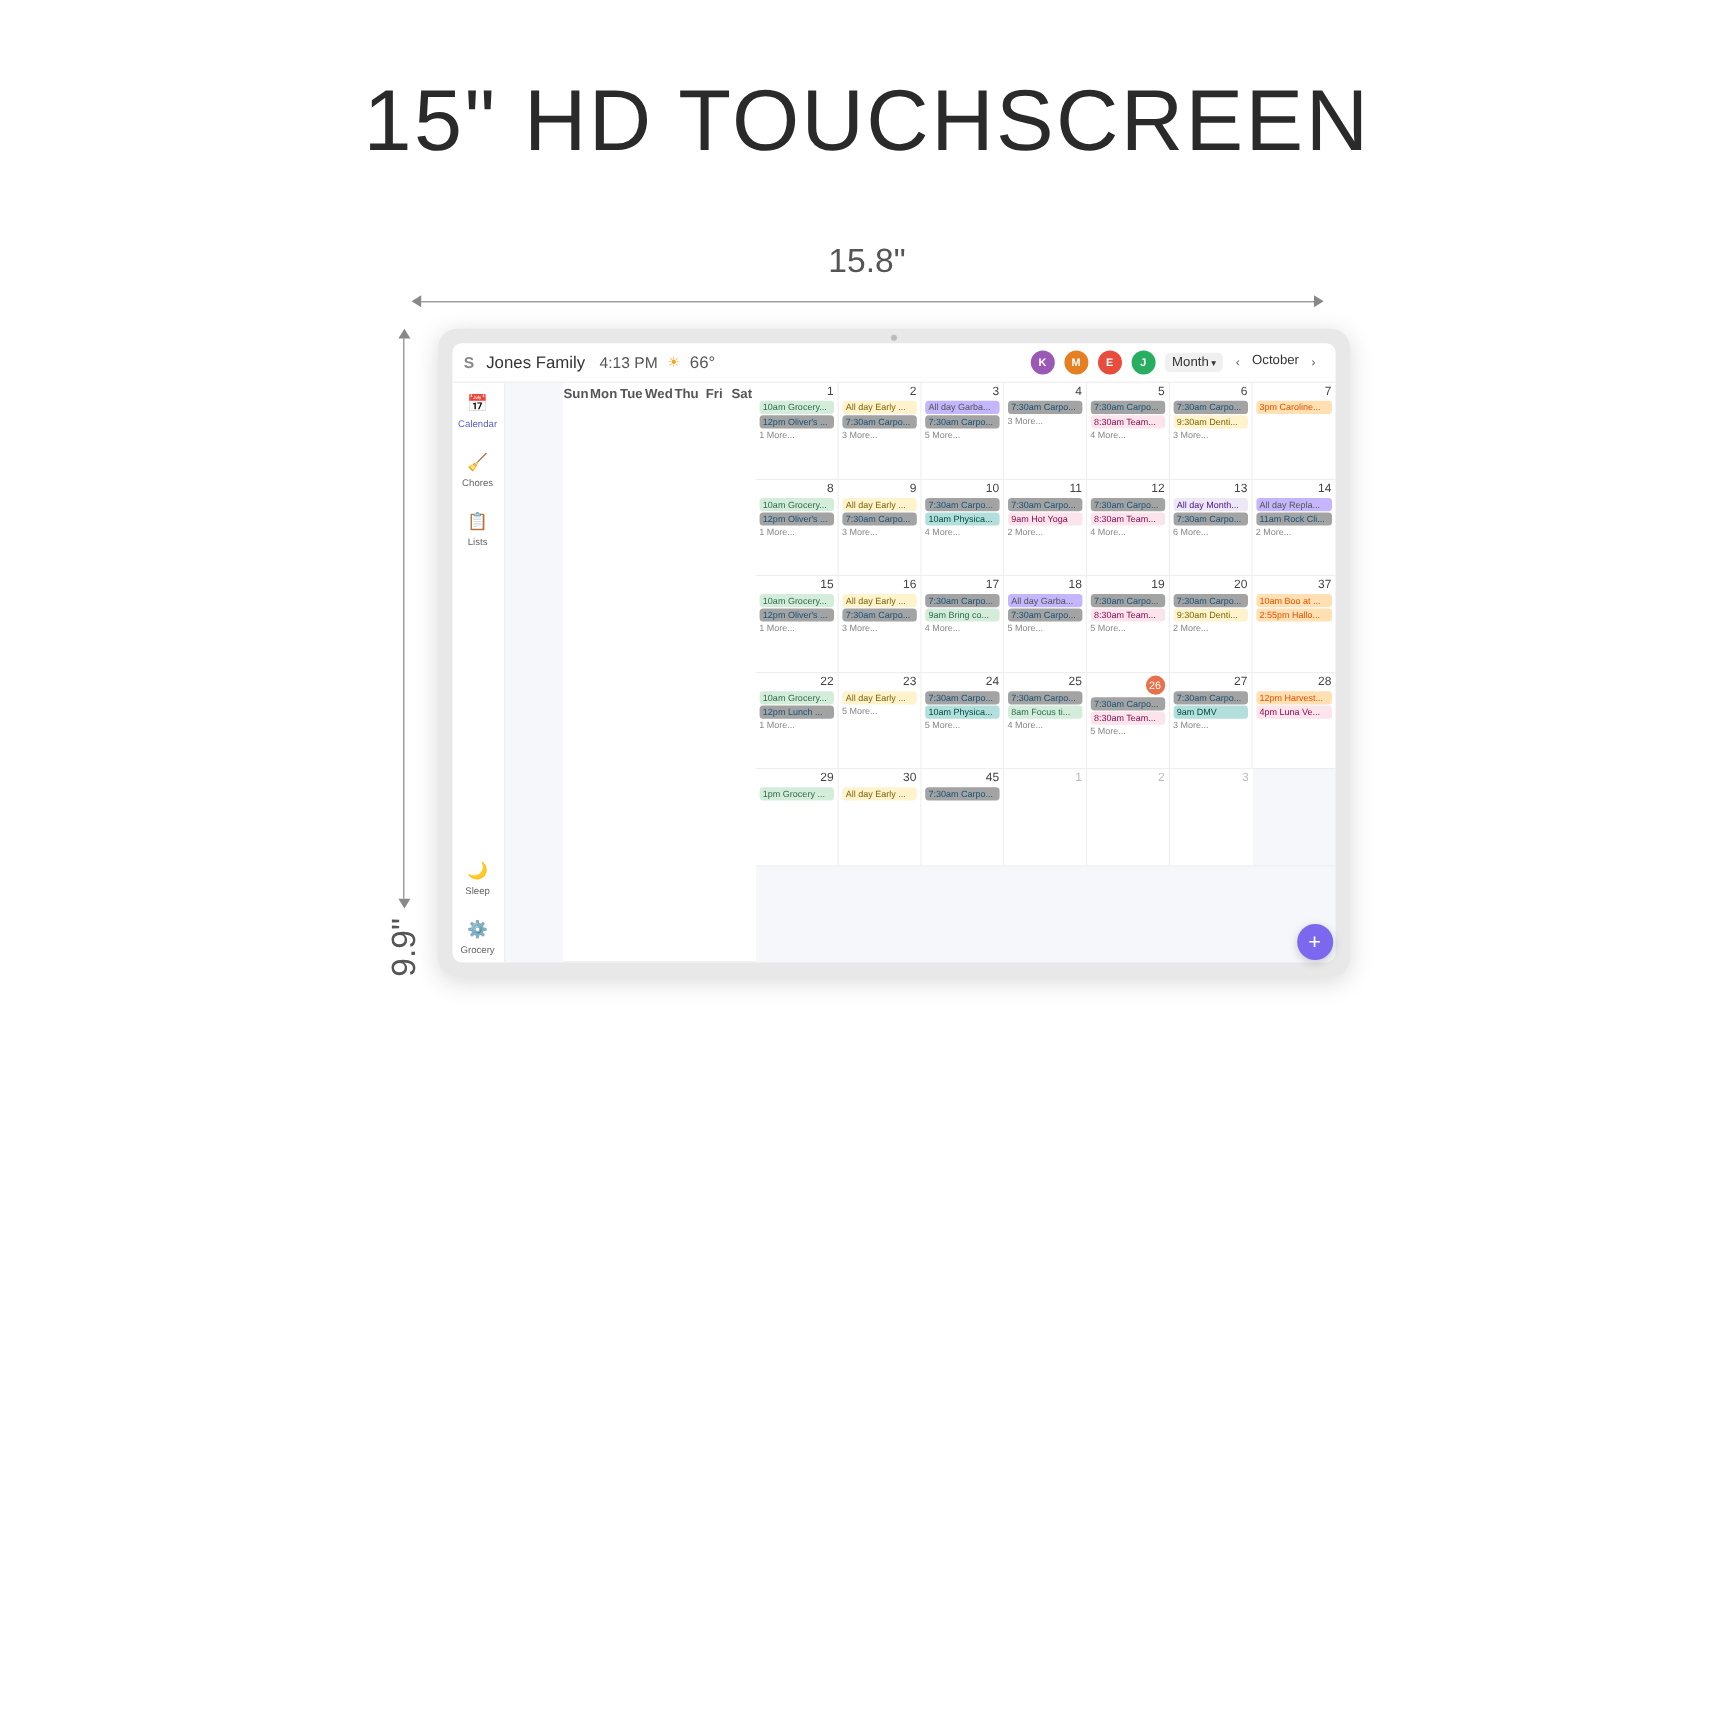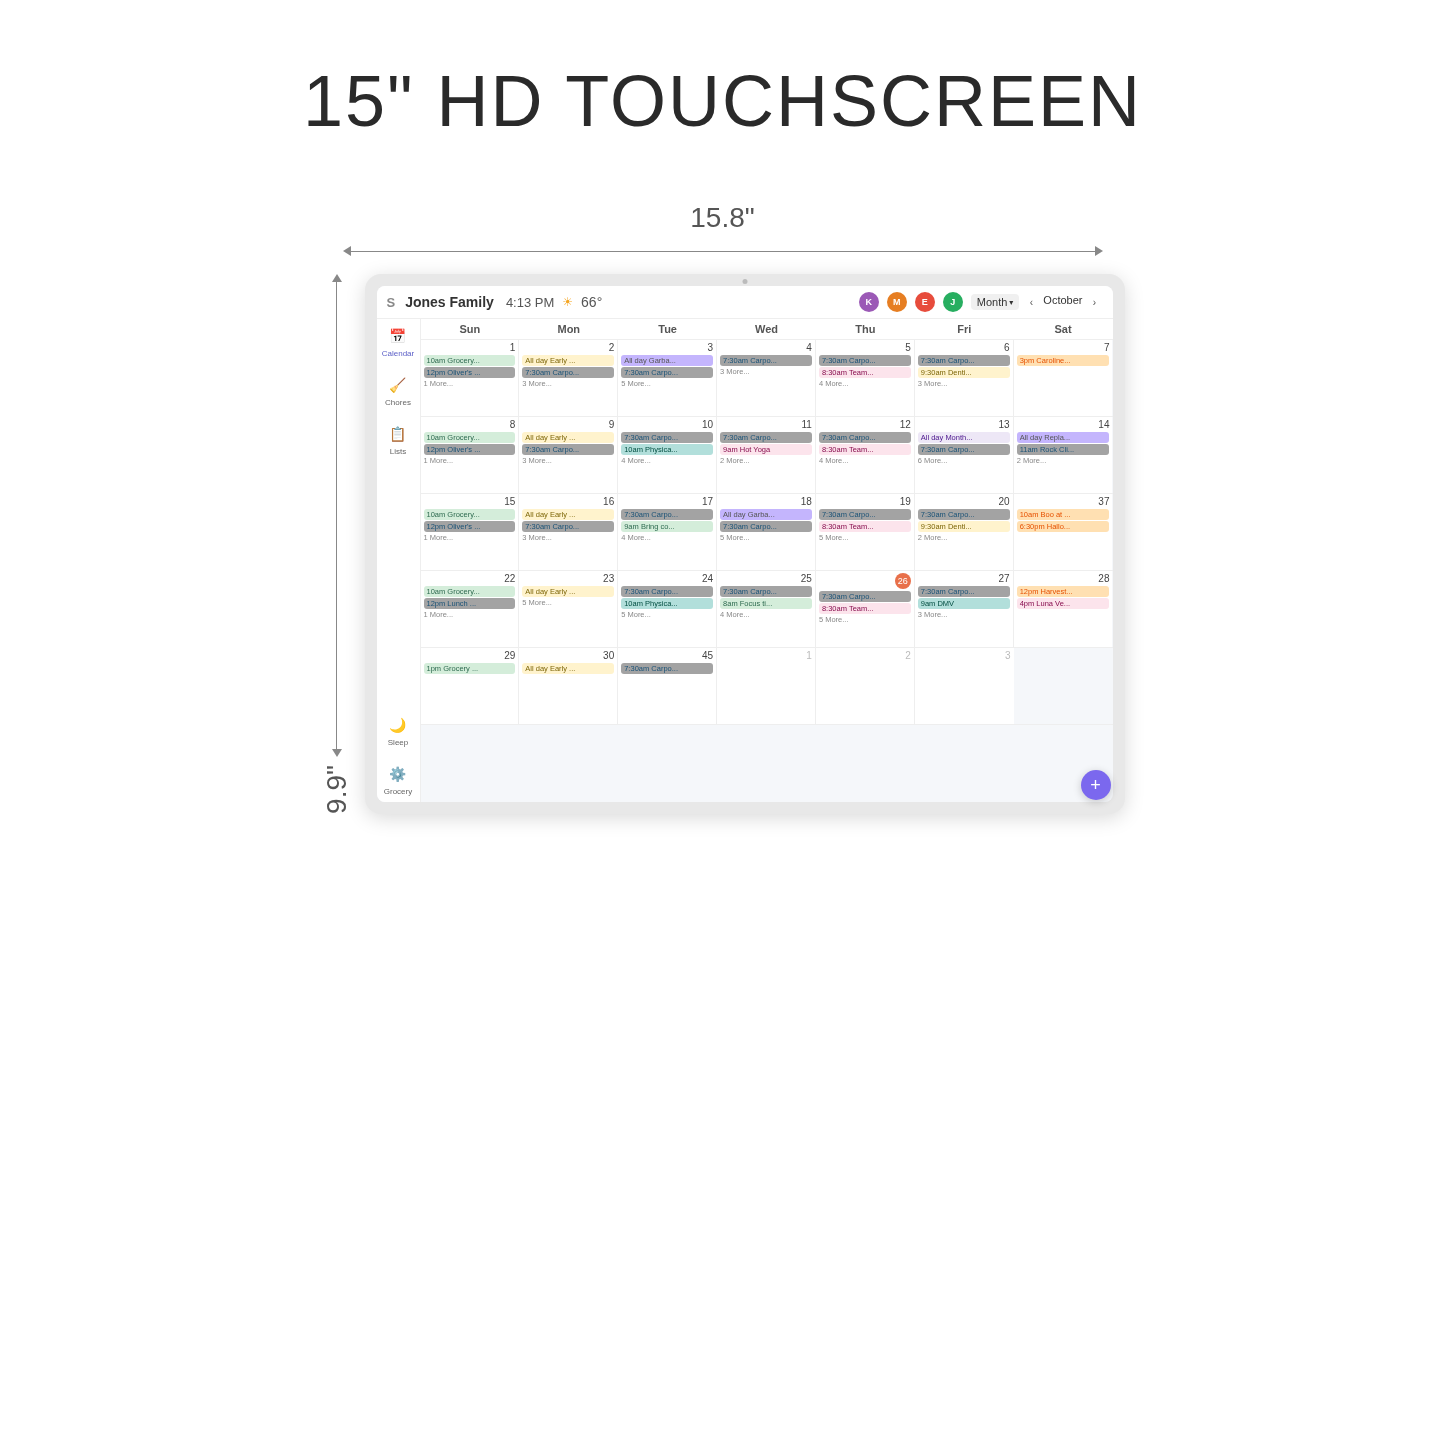--- a/index.html
+++ b/index.html
@@ -126,21 +126,21 @@
     .app-header {
       display: flex;
       align-items: center;
       padding: 6px 10px;
       background: white;
       border-bottom: 1px solid #eee;
       gap: 8px;
     }
     .app-title {
       font-size: 14px;
-      font-weight: 700;
+      font-weight: 400;
       color: #333;
     }
     .app-time {
       font-size: 13px;
       color: #555;
       margin-left: 4px;
     }
     .weather {
       font-size: 14px;
       color: #555;
@@ -207,22 +207,23 @@
       color: #666;
     }
     .sidebar-item.active .sidebar-icon { color: #5b5fc7; }
     .sidebar-item.active .sidebar-label { color: #5b5fc7; }
     .sidebar-spacer { flex: 1; }
 
     
     .calendar-area {
       flex: 1;
       display: flex;
-      flex-direction: column;
+      flex-direction: row;
       overflow: hidden;
+      padding-left: 48px;
     }
     .cal-header-row {
       display: grid;
       grid-template-columns: repeat(7, 1fr);
       border-bottom: 1px solid #eee;
       background: white;
     }
     .cal-day-header {
       text-align: center;
       padding: 4px 0;
@@ -509,21 +510,21 @@
                 </div>
                 <div class="cal-cell">
                   <div class="day-num">20</div>
                   <span class="event blue">7:30am Carpo...</span>
                   <span class="event yellow">9:30am Denti...</span>
                   <div class="more-link">2 More...</div>
                 </div>
                 <div class="cal-cell">
                   <div class="day-num">37</div>
                   <span class="event orange">10am Boo at ...</span>
-                  <span class="event orange">6:30pm Hallo...</span>
+                  <span class="event orange">2:55pm Hallo...</span>
                 </div>
               </div>
               <div class="cal-week">
                 <div class="cal-cell">
                   <div class="day-num">22</div>
                   <span class="event green">10am Grocery...</span>
                   <span class="event blue">12pm Lunch ...</span>
                   <div class="more-link">1 More...</div>
                 </div>
                 <div class="cal-cell">

